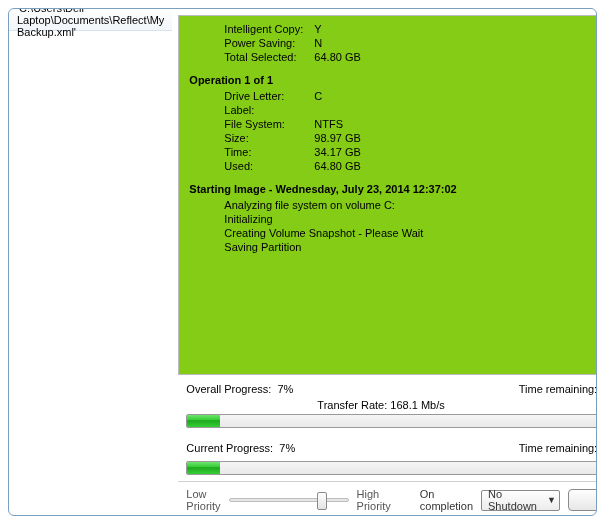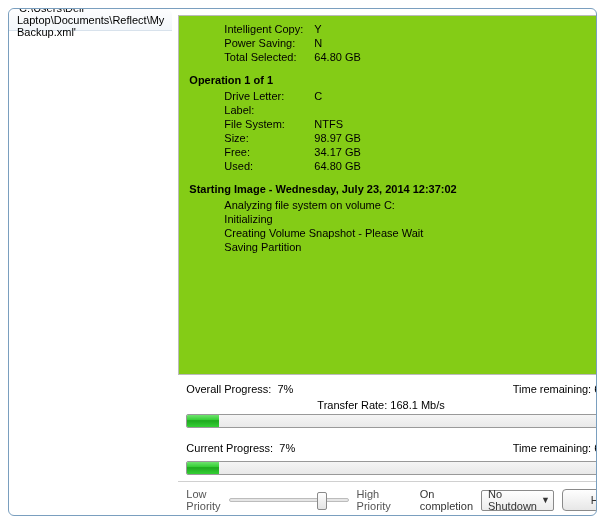--- a/index.html
+++ b/index.html
@@ -138,20 +138,21 @@
     font-size: 11px;
   }
   .select {
     display:inline-flex;
     align-items:center;
     height: 21px;
     border: 1px solid #8a8a8a;
     background: linear-gradient(#fefefe,#ececec);
     padding: 0 2px 0 6px;
     font-size: 11px;
+    gap:6px;
     border-radius:2px;
   }
   .select .arrow {
     width:14px;
     text-align:center;
     font-size:9px;
     color:#333;
   }
   .btn {
     margin-left: auto;
@@ -206,21 +207,21 @@
           </div>
           <div class="kv-row">
             <div class="kv-key">File System:</div>
             <div class="kv-val">NTFS</div>
           </div>
           <div class="kv-row">
             <div class="kv-key">Size:</div>
             <div class="kv-val">98.97 GB</div>
           </div>
           <div class="kv-row">
-            <div class="kv-key">Free:</div>
+            <div class="kv-key">Time:</div>
             <div class="kv-val">34.17 GB</div>
           </div>
           <div class="kv-row">
             <div class="kv-key">Used:</div>
             <div class="kv-val">64.80 GB</div>
           </div>
         </div>
 
       <div class="section-head">Starting Image - Wednesday, July 23, 2014 12:37:02</div>
       <div id="start-lines">

